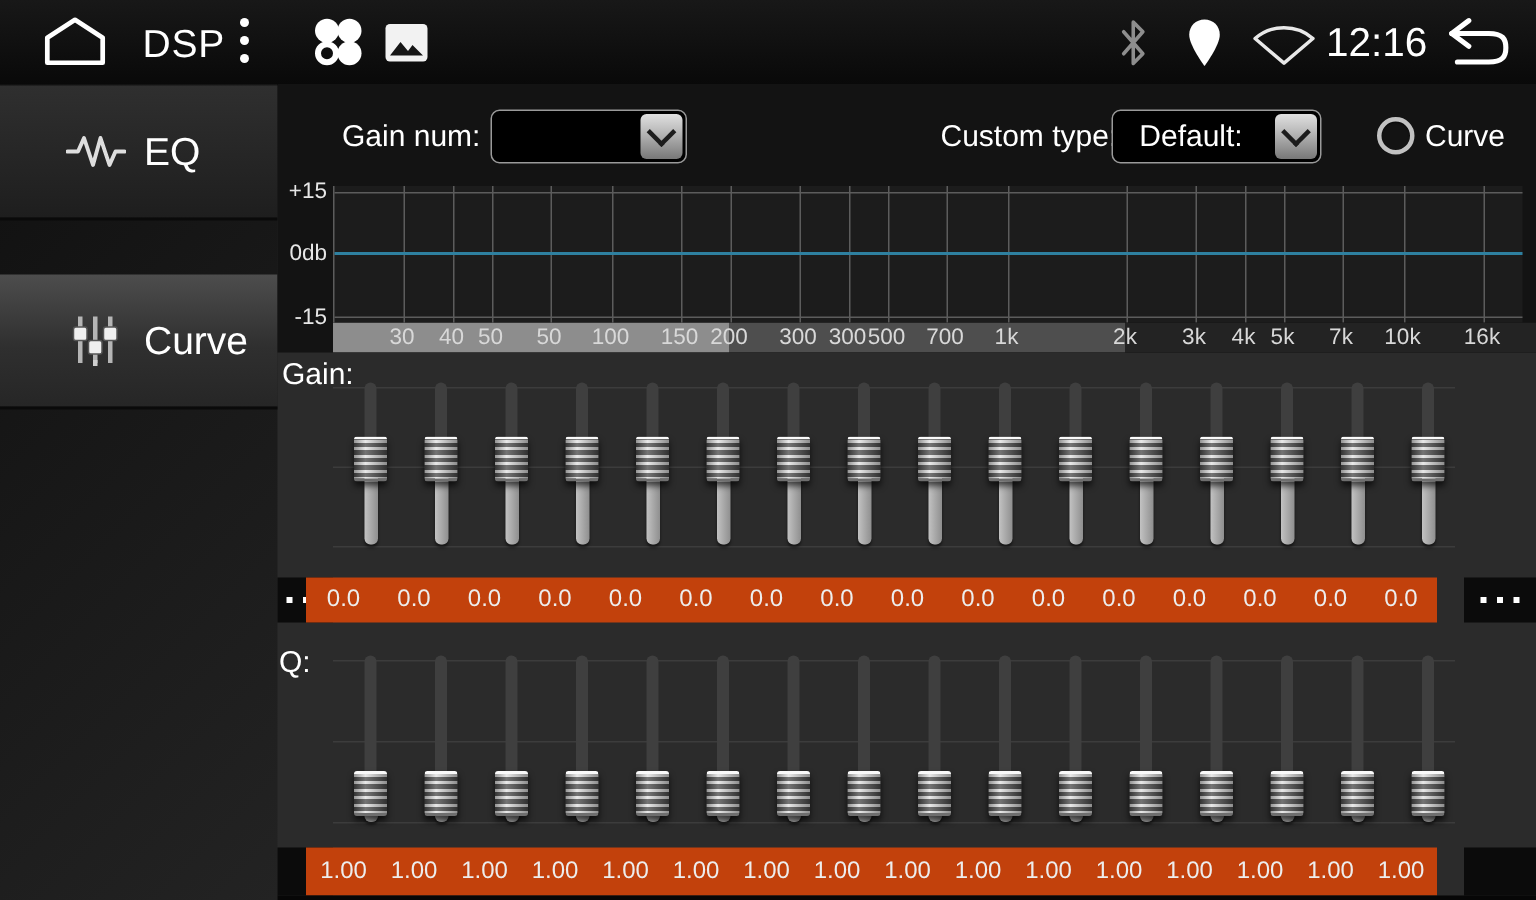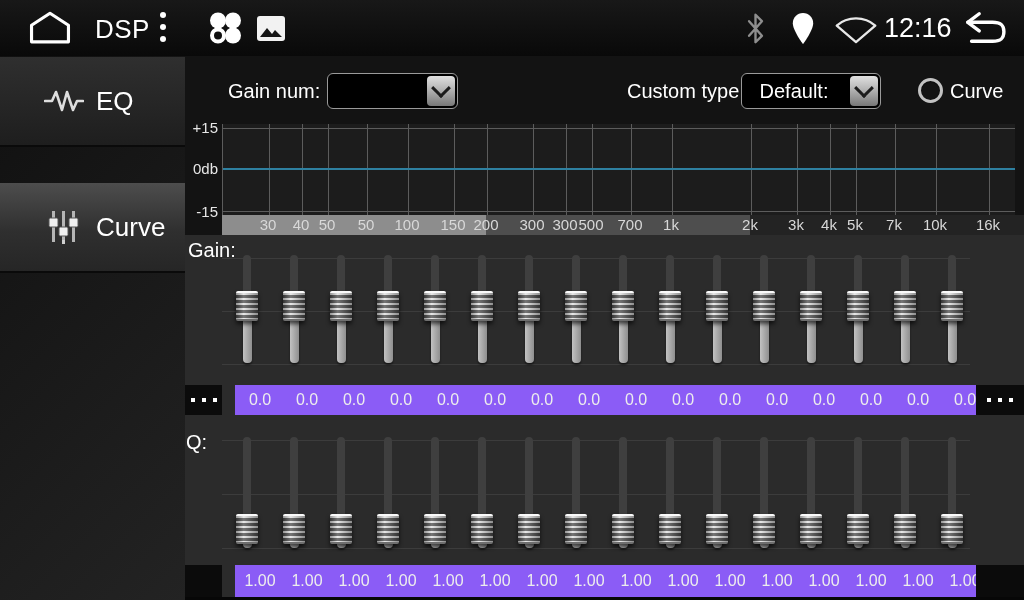--- a/index.html
+++ b/index.html
@@ -63,21 +63,21 @@
   .trk-bot{position:absolute;left:8px;width:9px;background:linear-gradient(90deg,#c2c2c2,#8f8f8f);
            border-radius:0 0 4px 4px;box-shadow:0 2px 2px rgba(0,0,0,.5);}
   .sthumb{position:absolute;left:1px;width:22px;height:30px;border-radius:2px;
           border-top:2px solid #fafafa;border-bottom:2px solid #6e6e6e;box-sizing:border-box;
           background:
             linear-gradient(90deg,rgba(0,0,0,.35) 0%,rgba(255,255,255,.22) 35%,rgba(0,0,0,.38) 100%),
             repeating-linear-gradient(180deg,#e2e2e2 0 2px,#4e4e4e 2px 5px);
           box-shadow:0 3px 4px rgba(0,0,0,.65);}
 
   
-  .vstrip{position:absolute;left:235px;width:754px;background:#8b5cf6;text-align:center;}
+  .vstrip{position:absolute;left:204px;width:754px;background:#c2410c;text-align:center;}
   .vcell{position:absolute;top:0;bottom:0;width:46px;margin-left:-23px;display:flex;
          align-items:center;justify-content:center;font-size:16px;color:#ededed;}
   .morebtn{position:absolute;background:#0b0b0b;display:flex;align-items:center;
            justify-content:center;cursor:pointer;}
   .hdots{display:flex;gap:7px;}
   .hdots i{width:4px;height:4px;background:#fff;display:block;}
   #botbar{position:absolute;left:185px;top:597px;width:839px;height:3px;background:#070707;}
 </style>
 </head>
 <body>

